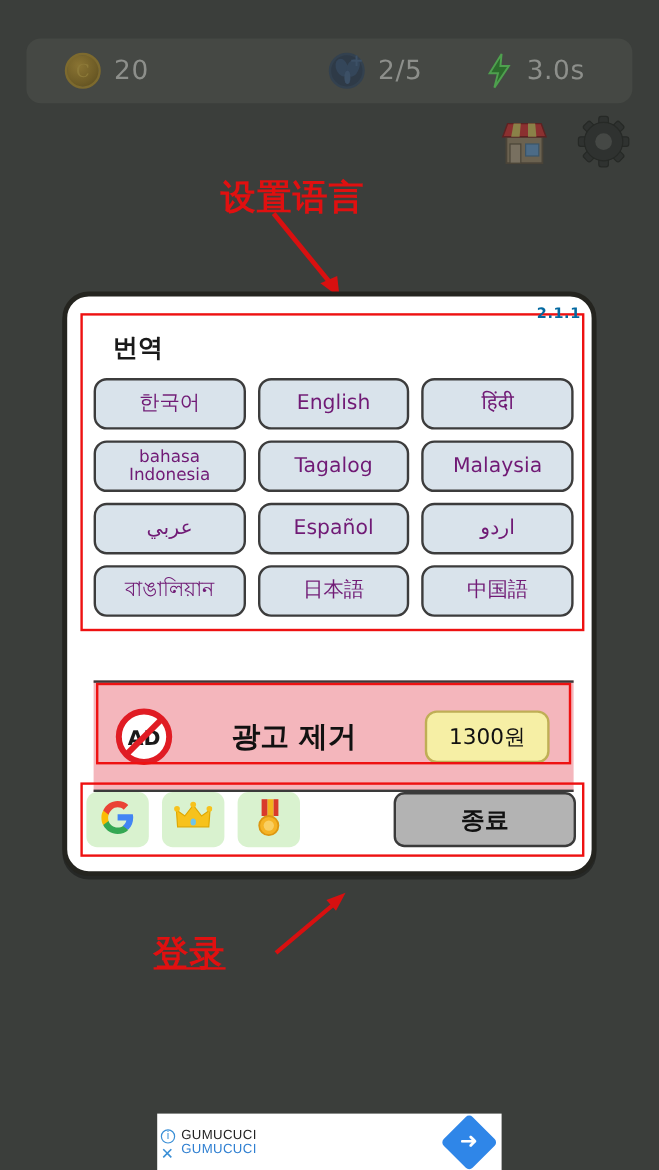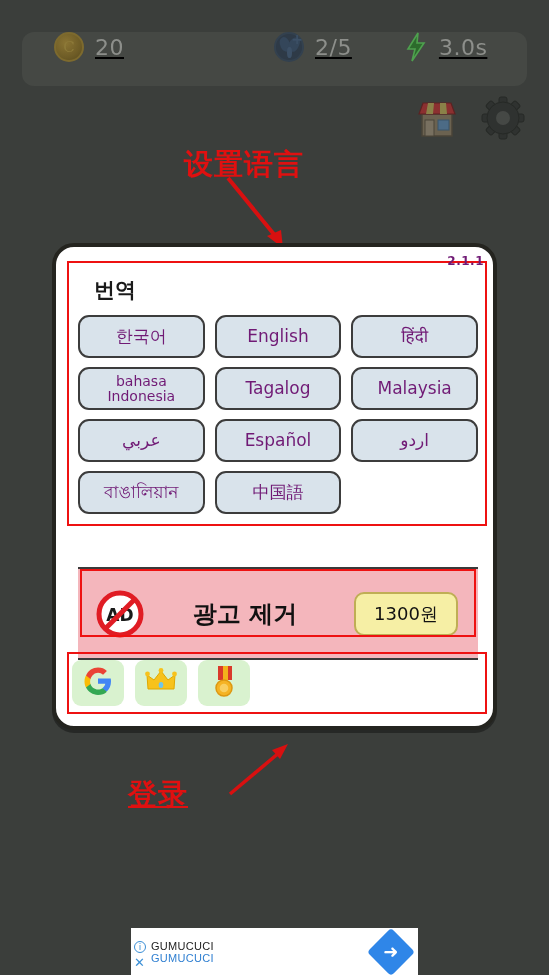--- a/index.html
+++ b/index.html
@@ -9,21 +9,21 @@
     font-family: "DejaVu Sans", "Liberation Sans", sans-serif;
     overflow: hidden;
   }
   #screen { position: relative; width: 549px; height: 975px; background: #3b3e3b; }
 
   
   .stats-pill {
     position: absolute; left: 22px; top: 32px;
     width: 505px; height: 54px;
     background: #454844; border-radius: 12px;
-    display: flex; align-items: flex-start; text-decoration: underline;
+    display: flex; align-items: center;
   }
   .stat { display: flex; align-items: center; }
   .stat-coin { margin-left: 32px; }
   .stat-bug  { margin-left: 150px; }
   .stat-bolt { margin-left: 52px; }
   .stat-val {
     font-size: 22px; color: #8d8f8b; letter-spacing: .5px;
     margin-left: 11px; font-family: "DejaVu Sans", sans-serif;
   }
 
@@ -80,21 +80,21 @@
     width: 445px; height: 487px;
     background: #ffffff;
     border: 4px solid #24241f;
     border-radius: 22px;
     box-shadow: 0 3px 0 rgba(0,0,0,.35);
   }
   .dialog-inner { position: relative; width: 100%; height: 100%; padding: 0; }
 
   .version-label {
     position: absolute; right: 9px; top: 7px;
-    font-size: 12px; font-weight: bold; color: #701a75;
+    font-size: 12px; font-weight: bold; color: #0369a1;
     font-family: "DejaVu Sans", sans-serif; letter-spacing: .5px;
   }
 
   
   .redbox {
     position: absolute; border: 2px solid #ee1111;
   }
   #redbox-lang  { left: 11px;  top: 14px;  width: 420px; height: 265px; }
   #redbox-ad    { left: 24px;  top: 322px; width: 396px; height: 68px; }
   #redbox-login { left: 11px;  top: 405px; width: 420px; height: 62px; }
@@ -273,20 +273,21 @@
         <div class="lang-btn">English</div>
         <div class="lang-btn">हिंदी</div>
         <div class="lang-btn two-line">bahasa
 Indonesia</div>
         <div class="lang-btn">Tagalog</div>
         <div class="lang-btn">Malaysia</div>
         <div class="lang-btn">عربي</div>
         <div class="lang-btn">Español</div>
         <div class="lang-btn">اردو</div>
         <div class="lang-btn">বাঙালিয়ান</div>
+        <div class="lang-btn">日本語</div>
         <div class="lang-btn">中国語</div>
       </div>
 
       <div class="ad-bar">
         <div class="ad-no-icon">
           <svg width="52" height="52" viewBox="0 0 52 52">
             <circle cx="26" cy="26" r="21" fill="#fff" stroke="#e01c24" stroke-width="5"></circle>
             <text x="26" y="33" text-anchor="middle" font-size="17" font-weight="bold" font-family="DejaVu Sans, sans-serif" fill="#1a1a1a">AD</text>
             <line x1="11" y1="41" x2="41" y2="11" stroke="#e01c24" stroke-width="5"></line>
           </svg>
@@ -322,20 +323,21 @@
           <span>
             <svg width="28" height="32" viewBox="0 0 28 32">
               <rect x="8" y="1" width="5" height="14" fill="#d93a2b"></rect>
               <rect x="13" y="1" width="5" height="14" fill="#f2b21c"></rect>
               <rect x="18" y="1" width="4" height="14" fill="#d93a2b"></rect>
               <circle cx="14" cy="23" r="8" fill="#f5b324" stroke="#dd9711" stroke-width="1.5"></circle>
               <circle cx="14" cy="23" r="4.3" fill="#f9cf62"></circle>
             </svg>
           </span>
         </div>
+        <div class="exit-btn">종료</div>
       </div>
       <div class="redbox" id="redbox-login"></div>
 
     </div>
   </div>
 
   <svg class="anno-arrow" style="left:222px; top:740px;" width="80" height="60" viewBox="0 0 80 60">
     <line x1="8" y1="54" x2="58" y2="12" stroke="#d81010" stroke-width="3.5"></line>
     <polygon points="66,4 50,10 58,19" fill="#d81010"></polygon>
   </svg>

